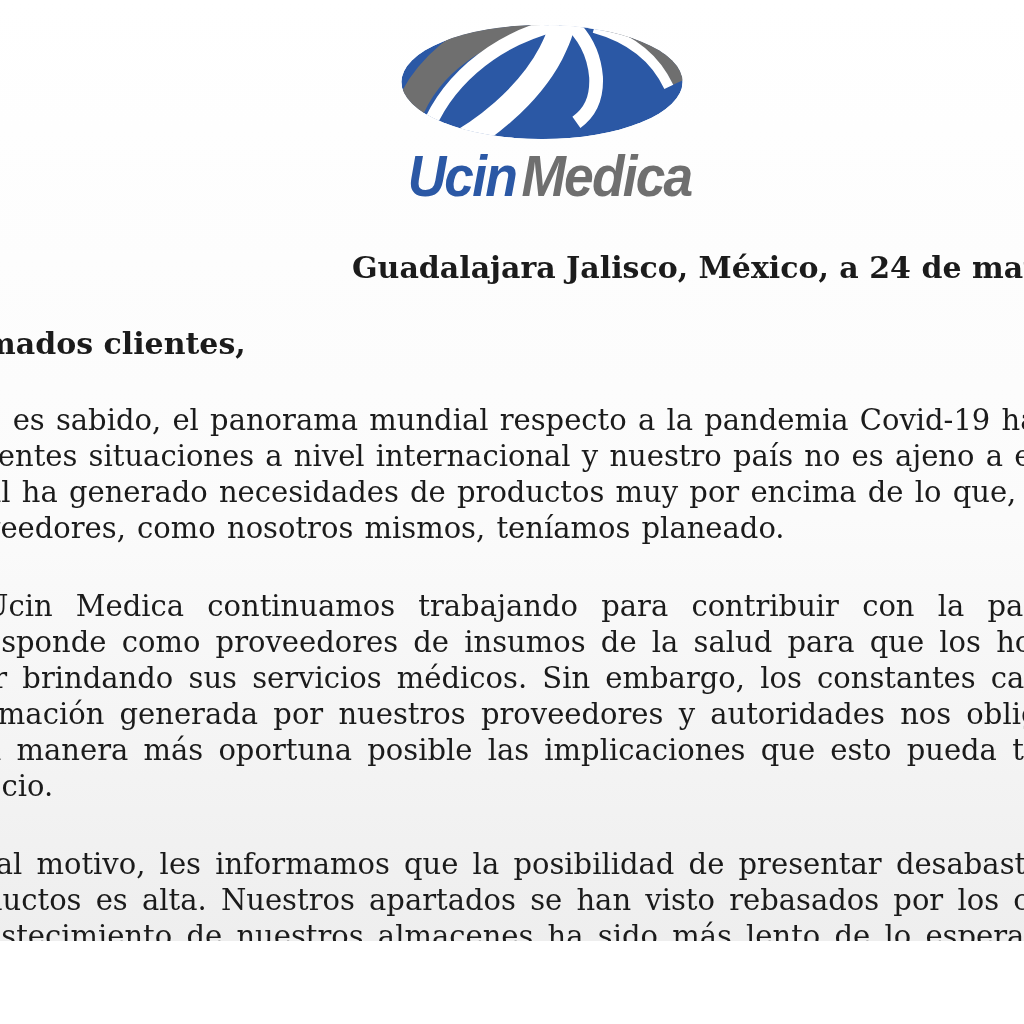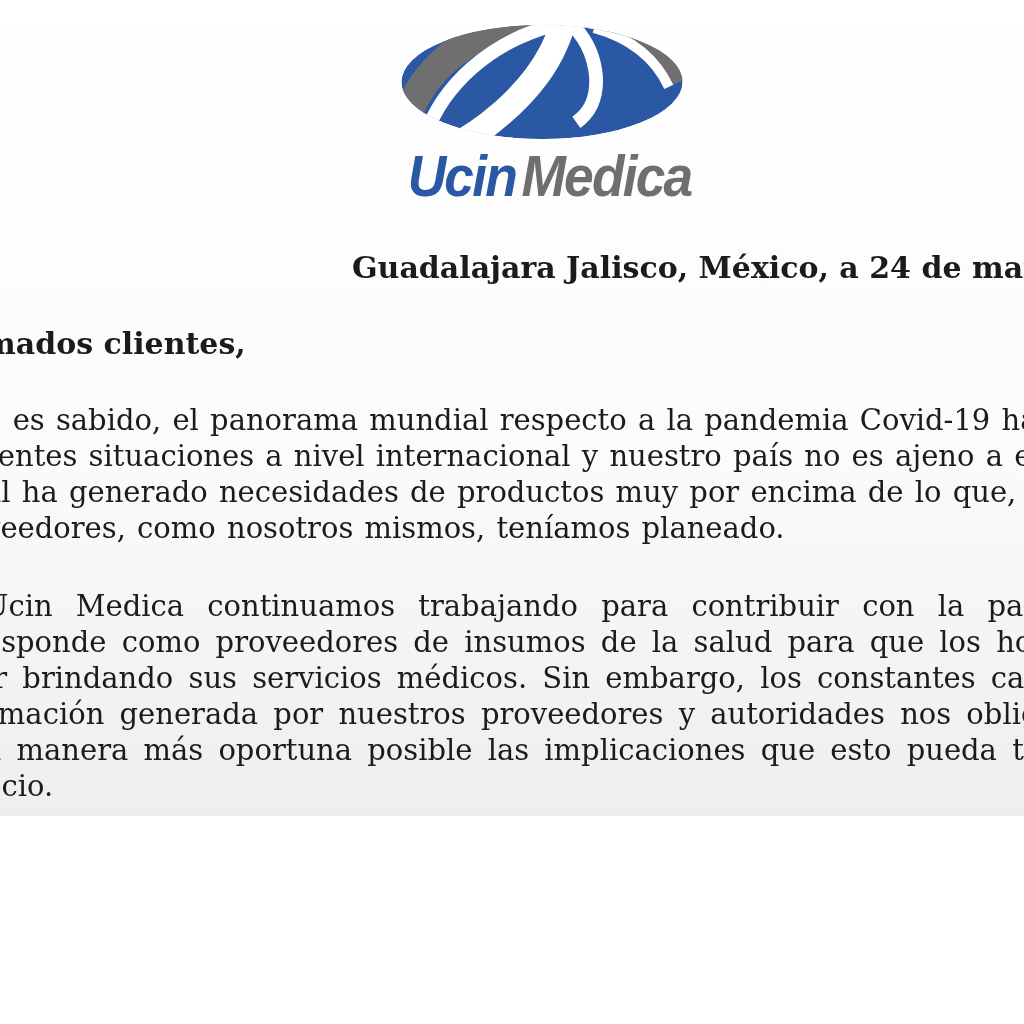--- a/index.html
+++ b/index.html
@@ -1,21 +1,21 @@
 <!DOCTYPE html>
 <html><head>
 <meta charset="utf-8">
 <style>
   html, body { margin: 0; padding: 0; }
   body { width: 1024px; height: 1024px; overflow: hidden; }
 
   .viewport {
     position: relative;
     width: 1024px;
-    height: 816px;
+    height: 941px;
     overflow: hidden;
     background: linear-gradient(180deg, #ffffff 0%, #fbfbfb 55%, #eeeeee 100%);
     font-family: "DejaVu Serif", serif;
     color: #1b1b1b;
   }
 
   
   .logo-wrap {
     position: absolute;
     top: 24px;

